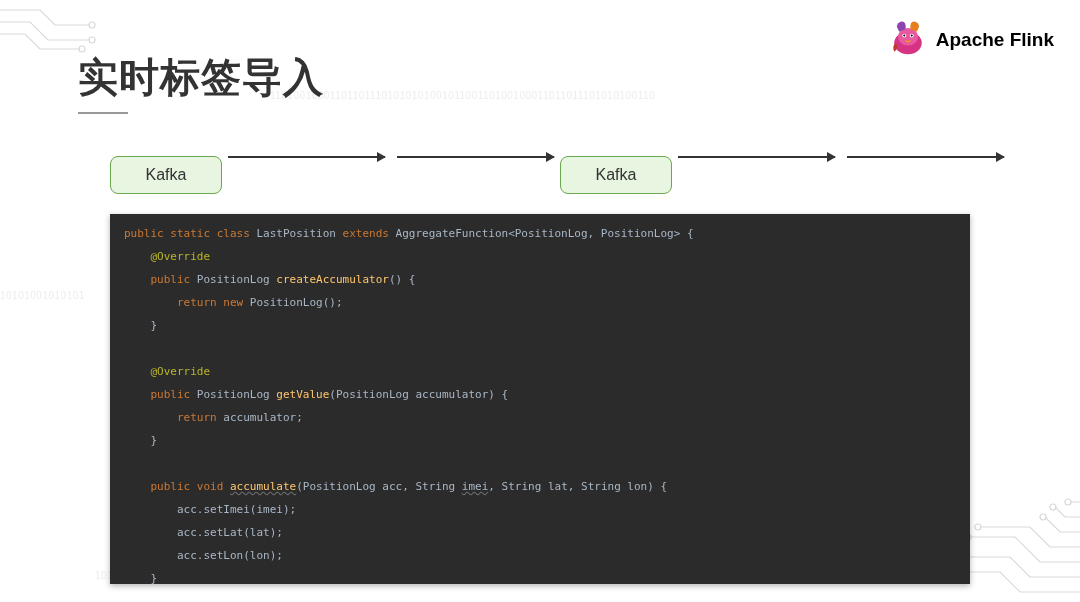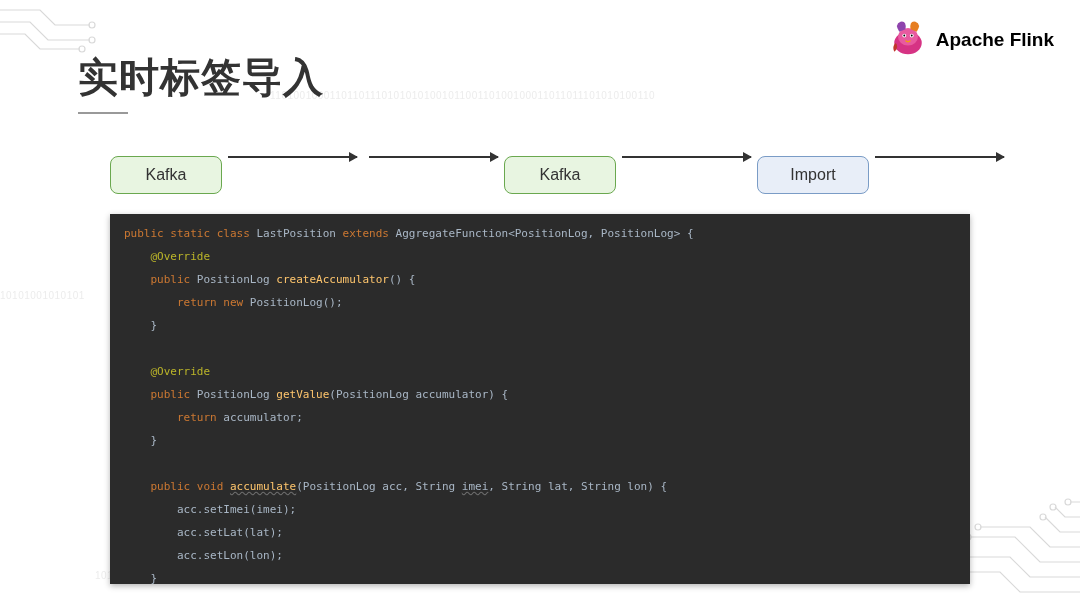--- a/index.html
+++ b/index.html
@@ -84,21 +84,20 @@
 
 <div class="title">实时标签导入</div>
 <div class="title-underline"></div>
 
 <div class="flow">
   <div class="flow-box grn">Kafka</div>
   <div class="arrow"></div>
   <div class="arrow"></div>
   <div class="flow-box grn">Kafka</div>
   <div class="arrow"></div>
-  <div class="flow-box blu">Import</div>
   <div class="arrow"></div>
 </div>
 
 <div class="code-wrap">
 <pre><span class="kw">public static class</span><span> LastPosition </span><span class="kw">extends</span><span class="cls"> AggregateFunction&lt;PositionLog, PositionLog&gt; {</span>
     <span class="ann">@Override</span>
     <span class="kw">public</span><span> PositionLog </span><span class="fn">createAccumulator</span><span>() {</span>
         <span class="kw">return new</span><span> PositionLog();</span>
     <span>}</span>
 

